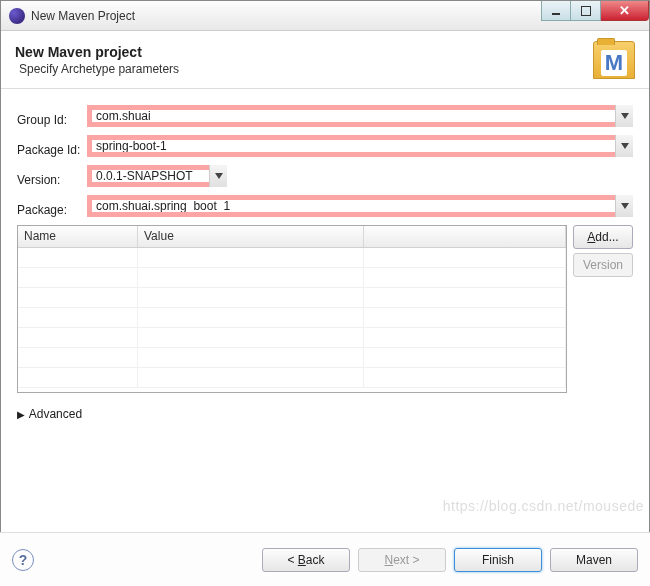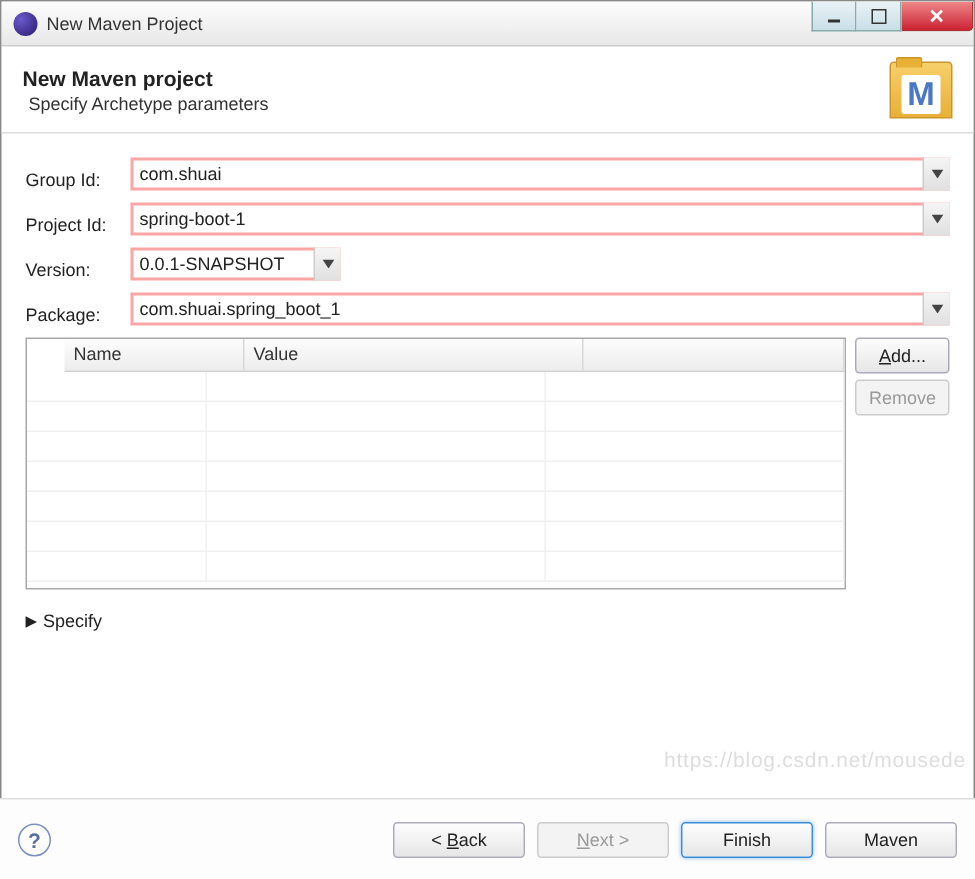--- a/index.html
+++ b/index.html
@@ -23,29 +23,29 @@
 .banner-left .subheading { color: #333; padding-left: 4px;}
 .banner-icon { width: 42px; height: 38px; background: linear-gradient(#f7cf6a, #e9b036); border: 1px solid #c9962e; border-radius: 3px 3px 0 0; position: relative; display:flex; align-items:flex-end; justify-content:center; }
 .banner-icon::before { content: ""; position:absolute; top:-4px; left:3px; width:16px; height:6px; background:#e9b036; border:1px solid #c9962e; border-bottom:none; border-radius:2px 2px 0 0;}
 .banner-icon .m { font-size: 22px; font-weight: bold; color: #4a78c4; background:#fff; padding:0 4px; border-radius:2px; margin-bottom:2px;}
 
 
 .content { padding: 16px; }
 .form-row { display: flex; align-items: flex-end; margin-bottom: 8px; }
 .form-row label { width: 70px; color: #222; }
 .form-row .input-wrap { flex: 1; position: relative; }
-.form-row input[type=text], .form-row .combo { width: 100%; height: 22px; border: 2px solid #fca5a5; padding: 2px 20px 2px 4px; background: #fff; color: #222; }
+.form-row input[type=text], .form-row .combo { width: 100%; height: 22px; border: 5px solid #fca5a5; padding: 2px 20px 2px 4px; background: #fff; color: #222; }
 .combo-arrow { position: absolute; right: 0; top: 0; width: 18px; height: 22px; border-left: 1px solid #ccc; display: flex; align-items: center; justify-content: center; color: #444; pointer-events: none; background: linear-gradient(#f5f5f5,#e0e0e0); }
 .combo-arrow svg { width: 8px; height: 6px; }
 .row-version .input-wrap { width: 140px; flex: none; }
 
 .props-label { margin: 6px 0; color: #222; }
 .props-area { display: flex; gap: 6px; }
 .table-wrap { flex: 1; border: 1px solid #a9a9a9; height: 168px; background: #fff; }
-.table-head { display: flex; height: 22px; background: linear-gradient(#fdfdfd, #ececec); border-bottom: 1px solid #d0d0d0; margin-left: 25px; }
+.table-head { display: flex; height: 22px; background: linear-gradient(#fdfdfd, #ececec); border-bottom: 1px solid #d0d0d0; }
 .table-head .col { padding: 3px 6px; border-right: 1px solid #d8d8d8; color: #333; }
 .col-name { width: 120px; }
 .col-value { width: 226px; }
 .col-rest { flex: 1; }
 .table-body { height: 145px; }
 .table-body .trow { display: flex; height: 20px; border-bottom: 1px solid #f0f0f0; }
 .table-body .trow div { border-right: 1px solid #f0f0f0; padding: 2px 6px; }
 
 .side-buttons { display: flex; flex-direction: column; gap: 4px; }
 .btn { min-width: 60px; height: 24px; border: 1px solid #aab; background: linear-gradient(#fdfdfd, #e6e6e6); color: #222; border-radius: 3px; padding: 2px 8px; cursor: pointer; }
@@ -97,21 +97,21 @@
       <input type="text" value="com.shuai" style="">
       <div class="combo-arrow">
           <svg viewBox="0 0 8 6">
             <path d="M0 0 L8 0 L4 6 Z" fill="#444"></path>
           </svg>
         </div>
     </div>
   </div>
 
   <div class="form-row">
-    <label>Project Id:</label>
+    <label>Package Id:</label>
     <div class="input-wrap">
       <input type="text" value="spring-boot-1" style="">
       <div class="combo-arrow">
           <svg viewBox="0 0 8 6">
             <path d="M0 0 L8 0 L4 6 Z" fill="#444"></path>
           </svg>
         </div>
     </div>
   </div>
 
@@ -180,27 +180,27 @@
           </div>
         <div class="trow">
             <div class="col-name"></div>
             <div class="col-value"></div>
             <div class="col-rest"></div>
           </div>
       </div>
     </div>
     <div class="side-buttons">
       <button class="btn"><u>A</u>dd...</button>
-      <button class="btn disabled" disabled="">Remove</button>
+      <button class="btn disabled" disabled="">Version</button>
     </div>
   </div>
 
   <div class="advanced">
     <span class="tri">▶</span>
-    <span>Specify</span>
+    <span>Advanced</span>
   </div>
 
 </div>
 
 <div class="watermark">https://blog.csdn.net/mousede</div>
 
 <div class="footer">
   <div class="help-icon">?</div>
   <div class="footer-buttons">
     <button class="btn">&lt; <u>B</u>ack</button>

